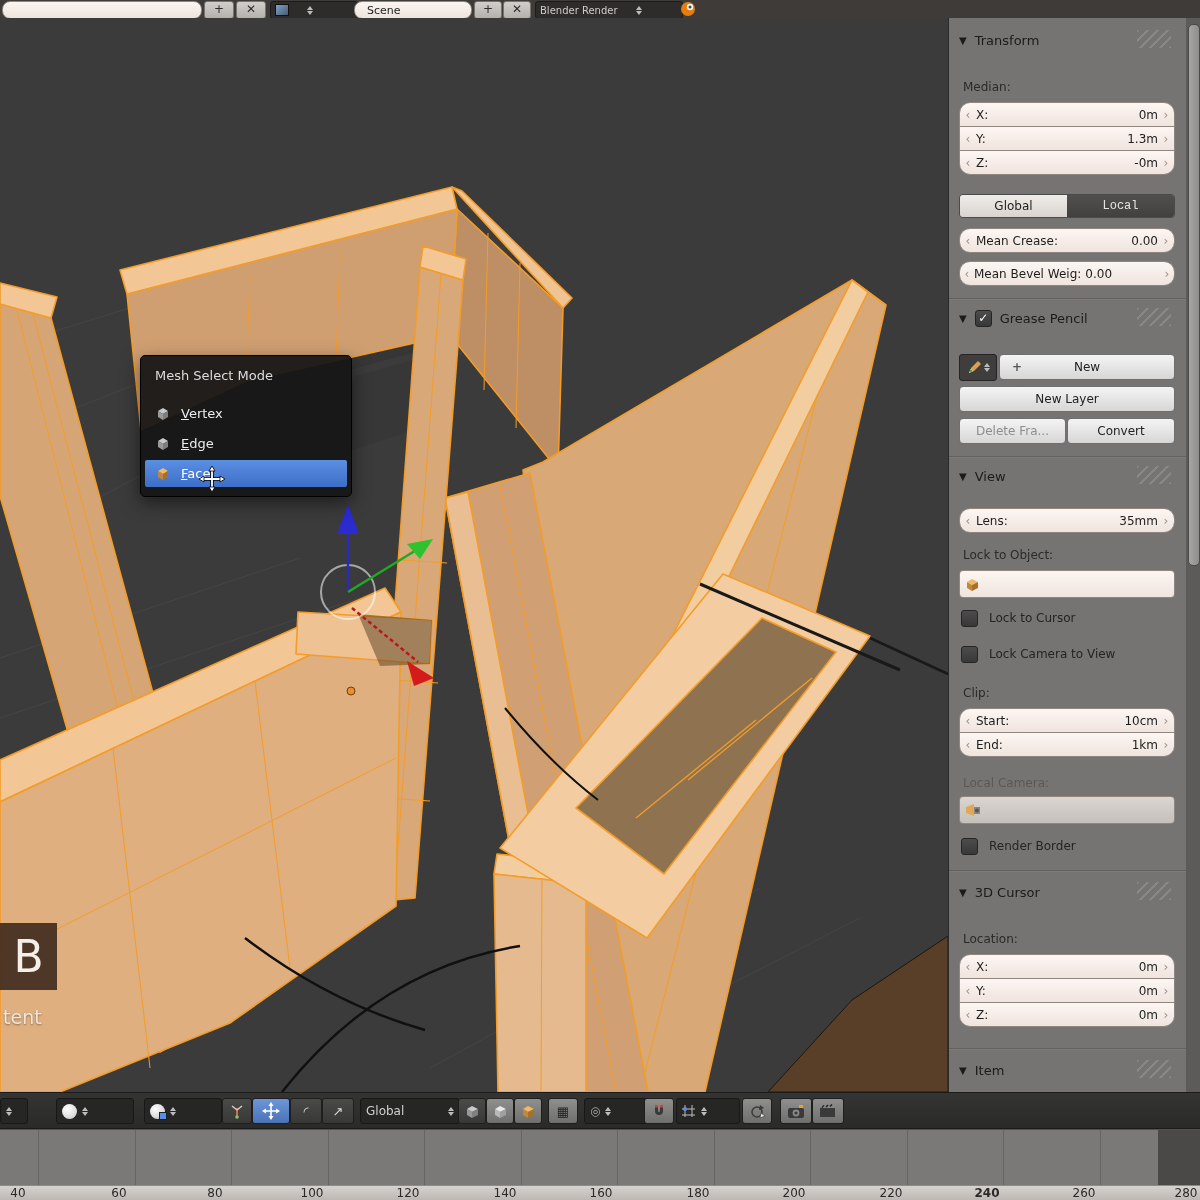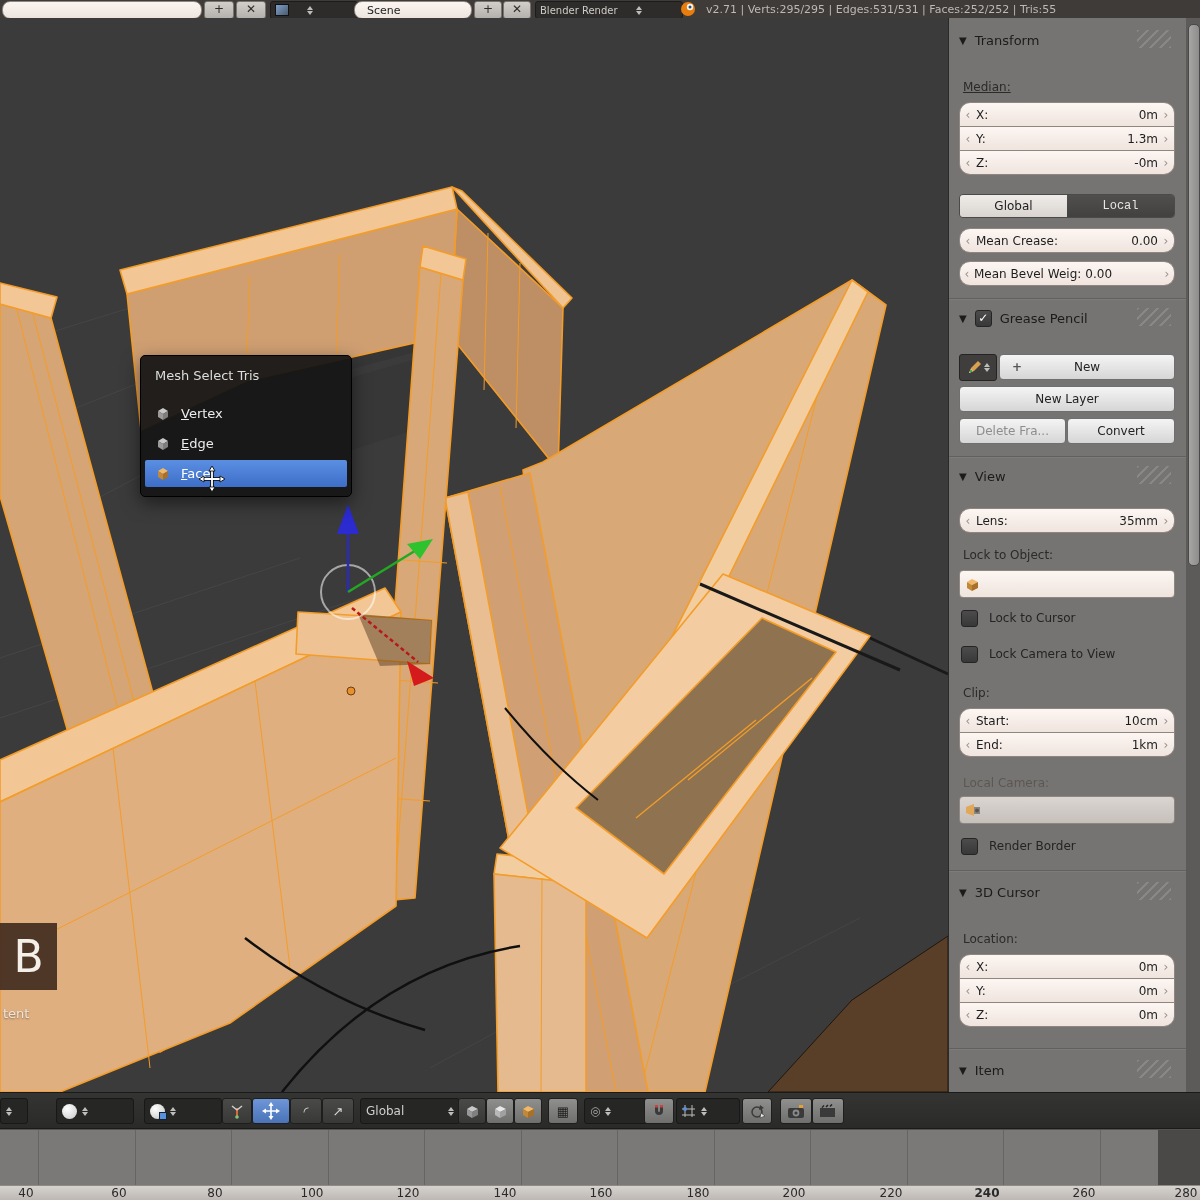--- a/index.html
+++ b/index.html
@@ -15,21 +15,21 @@
   .updown i.u{border-bottom:4px solid #bdbdbd;}
   .updown i.d{border-top:4px solid #bdbdbd;}
   
   #viewport{position:absolute;left:0;top:18px;width:948px;height:1074px;background:#3B3B3B;overflow:hidden;}
   #popup{position:absolute;left:140px;top:337px;width:210px;height:140px;background:rgba(22,22,22,0.94);border:1px solid #000;border-radius:5px;box-shadow:0 6px 18px rgba(0,0,0,.5);}
   #popup .ptitle{position:absolute;left:14px;top:12px;font-size:13px;color:#DDDDDD;}
   .prow{position:absolute;left:4px;right:4px;height:27px;display:flex;align-items:center;gap:10px;padding-left:10px;color:#ECECEC;font-size:13px;}
   .prow.sel{background:linear-gradient(#5A8FE2,#3E6EC8);border-radius:2px;color:#FFFFFF;}
   .prow u{text-decoration:underline;}
   #watermark{position:absolute;left:0;top:905px;width:57px;height:67px;background:rgba(66,45,33,.92);display:flex;align-items:center;justify-content:center;color:#F4EFE8;font-size:44px;}
-  #wmcaption{position:absolute;left:3px;top:988px;color:#EFE5D8;font-size:13px;text-shadow:0 1px 2px rgba(0,0,0,.4);}
+  #wmcaption{position:absolute;left:3px;top:988px;color:#EFE5D8;font-size:19px;text-shadow:0 1px 2px rgba(0,0,0,.4);}
   .cursor-move{position:absolute;left:58px;top:110px;}
   
   #npanel{position:absolute;left:948px;top:18px;width:238px;height:1074px;background:#767472;border-left:1px solid #2a2a2a;overflow:hidden;}
   #nscroll{position:absolute;left:1186px;top:18px;width:14px;height:1074px;background:#5D5B59;}
   #nscroll .thumb{position:absolute;left:2px;top:6px;width:10px;height:540px;background:linear-gradient(90deg,#A8A6A4,#8F8D8B);border-radius:5px;border:1px solid #4a4a4a;}
   .sech{position:absolute;left:10px;right:16px;height:20px;display:flex;align-items:center;gap:8px;color:#1b1b1b;font-size:13px;}
   .sech .tri{font-size:10px;color:#1b1b1b;}
   .sech::after{content:"";position:absolute;right:0;top:0;width:34px;height:18px;background:repeating-linear-gradient(135deg,rgba(255,255,255,.14) 0 2px,transparent 2px 7px);}
   .plab{position:absolute;left:14px;font-size:12px;color:#2a2a2a;}
   .plab.dim{color:#5B5854;}
@@ -92,23 +92,20 @@
       <span class="updown">
           <i class="u"></i>
           <i class="d"></i>
         </span>
     </div>
     <svg width="18" height="18" style="position:absolute;left:679px;top:0;">
       <circle cx="9" cy="9" r="7" fill="#E87D0D"></circle>
         <circle cx="11" cy="7" r="3.2" fill="#F5F5F5"></circle>
         <circle cx="11" cy="7" r="1.5" fill="#2B4A6E"></circle>
     </svg>
-    <div id="stats">
-        <span>v2.71 | Verts:295/295 | Edges:531/531 | Faces:252/252 | Tris:55</span>
-      </div>
   </div>
 
   <div id="viewport">
     <svg width="948" height="1074" viewBox="0 0 948 1074">
       <rect x="0" y="0" width="948" height="1074" fill="#3B3B3B"></rect>
 
       <g stroke="#454545" stroke-width="1" fill="none">
         <path d="M0,420 L430,250 M0,330 L240,256 M60,500 L440,300 M200,480 L470,330 M0,640 L300,540 M0,700 L360,580 M430,1050 L760,870 M520,1074 L860,900"></path>
       </g>
       <path d="M150,300 L390,256 L430,330 L200,392 Z" fill="#363636"></path>
@@ -160,21 +157,21 @@
         <path d="M348,486 L337,516 L359,516 Z" fill="#2B2BD0"></path>
         <path d="M348,574 L418,531" stroke="#22A822" stroke-width="2.5"></path>
         <path d="M433,521 L407,526 L420,541 Z" fill="#2FC22F"></path>
         <path d="M352,590 L418,644" stroke="#B81818" stroke-width="2.5" stroke-dasharray="4,3"></path>
         <path d="M434,660 L407,643 L414,668 Z" fill="#D41A1A"></path>
       </g>
       <circle cx="351" cy="673" r="4" fill="#E89030" stroke="#6b4010"></circle>
     </svg>
 
     <div id="popup">
-      <div class="ptitle">Mesh Select Tris</div>
+      <div class="ptitle">Mesh Select Mode</div>
       <div class="prow" style="top:44px;">
         <svg width="16" height="16">
             <polygon points="3,5 8,2 13,5 8,8" fill="#C8C8C8"></polygon>
             <polygon points="3,5 8,8 8,14 3,11" fill="#9A9A9A"></polygon>
             <polygon points="13,5 8,8 8,14 13,11" fill="#7E7E7E"></polygon>
           </svg>
         <span><u>V</u>ertex</span>
       </div>
       <div class="prow" style="top:74px;">
         <svg width="16" height="16">
@@ -212,21 +209,21 @@
         <span>B</span>
       </div>
     <div id="wmcaption">tent</div>
   </div>
 
   <div id="npanel">
     <div class="sech" style="top:12px;">
       <span class="tri">▼</span>
       <span>Transform</span>
     </div>
-    <div class="plab" style="top:62px;text-decoration:underline;">Median:</div>
+    <div class="plab" style="top:62px;">Median:</div>
     <div class="fgroup" style="top:84px;">
       <div class="frow">
           <span class="ar">‹</span>
           <span class="flab">X:</span>
           <span class="fval">0m</span>
           <span class="ar">›</span>
         </div>
       <div class="frow">
           <span class="ar">‹</span>
           <span class="flab">Y:</span>
@@ -510,21 +507,21 @@
       <div class="vline" style="left:521px;"></div>
     <div class="vline" style="left:617px;"></div>
       <div class="vline" style="left:714px;"></div>
     <div class="vline" style="left:810px;"></div>
       <div class="vline" style="left:907px;"></div>
     <div class="vline" style="left:1003px;"></div>
       <div class="vline" style="left:1100px;"></div>
     <div id="tloverlay"></div>
   </div>
   <div id="tlstrip">
-    <span class="tl" style="left:26px;">40</span>
+    <span class="tl" style="left:18px;">40</span>
     <span class="tl" style="left:119px;">60</span>
     <span class="tl" style="left:215px;">80</span>
     <span class="tl" style="left:312px;">100</span>
     <span class="tl" style="left:408px;">120</span>
     <span class="tl" style="left:505px;">140</span>
     <span class="tl" style="left:601px;">160</span>
     <span class="tl" style="left:698px;text-align:right;">180</span>
     <span class="tl" style="left:794px;">200</span>
     <span class="tl" style="left:891px;">220</span>
     <span class="tl" style="left:987px;font-weight:bold;">240</span>

